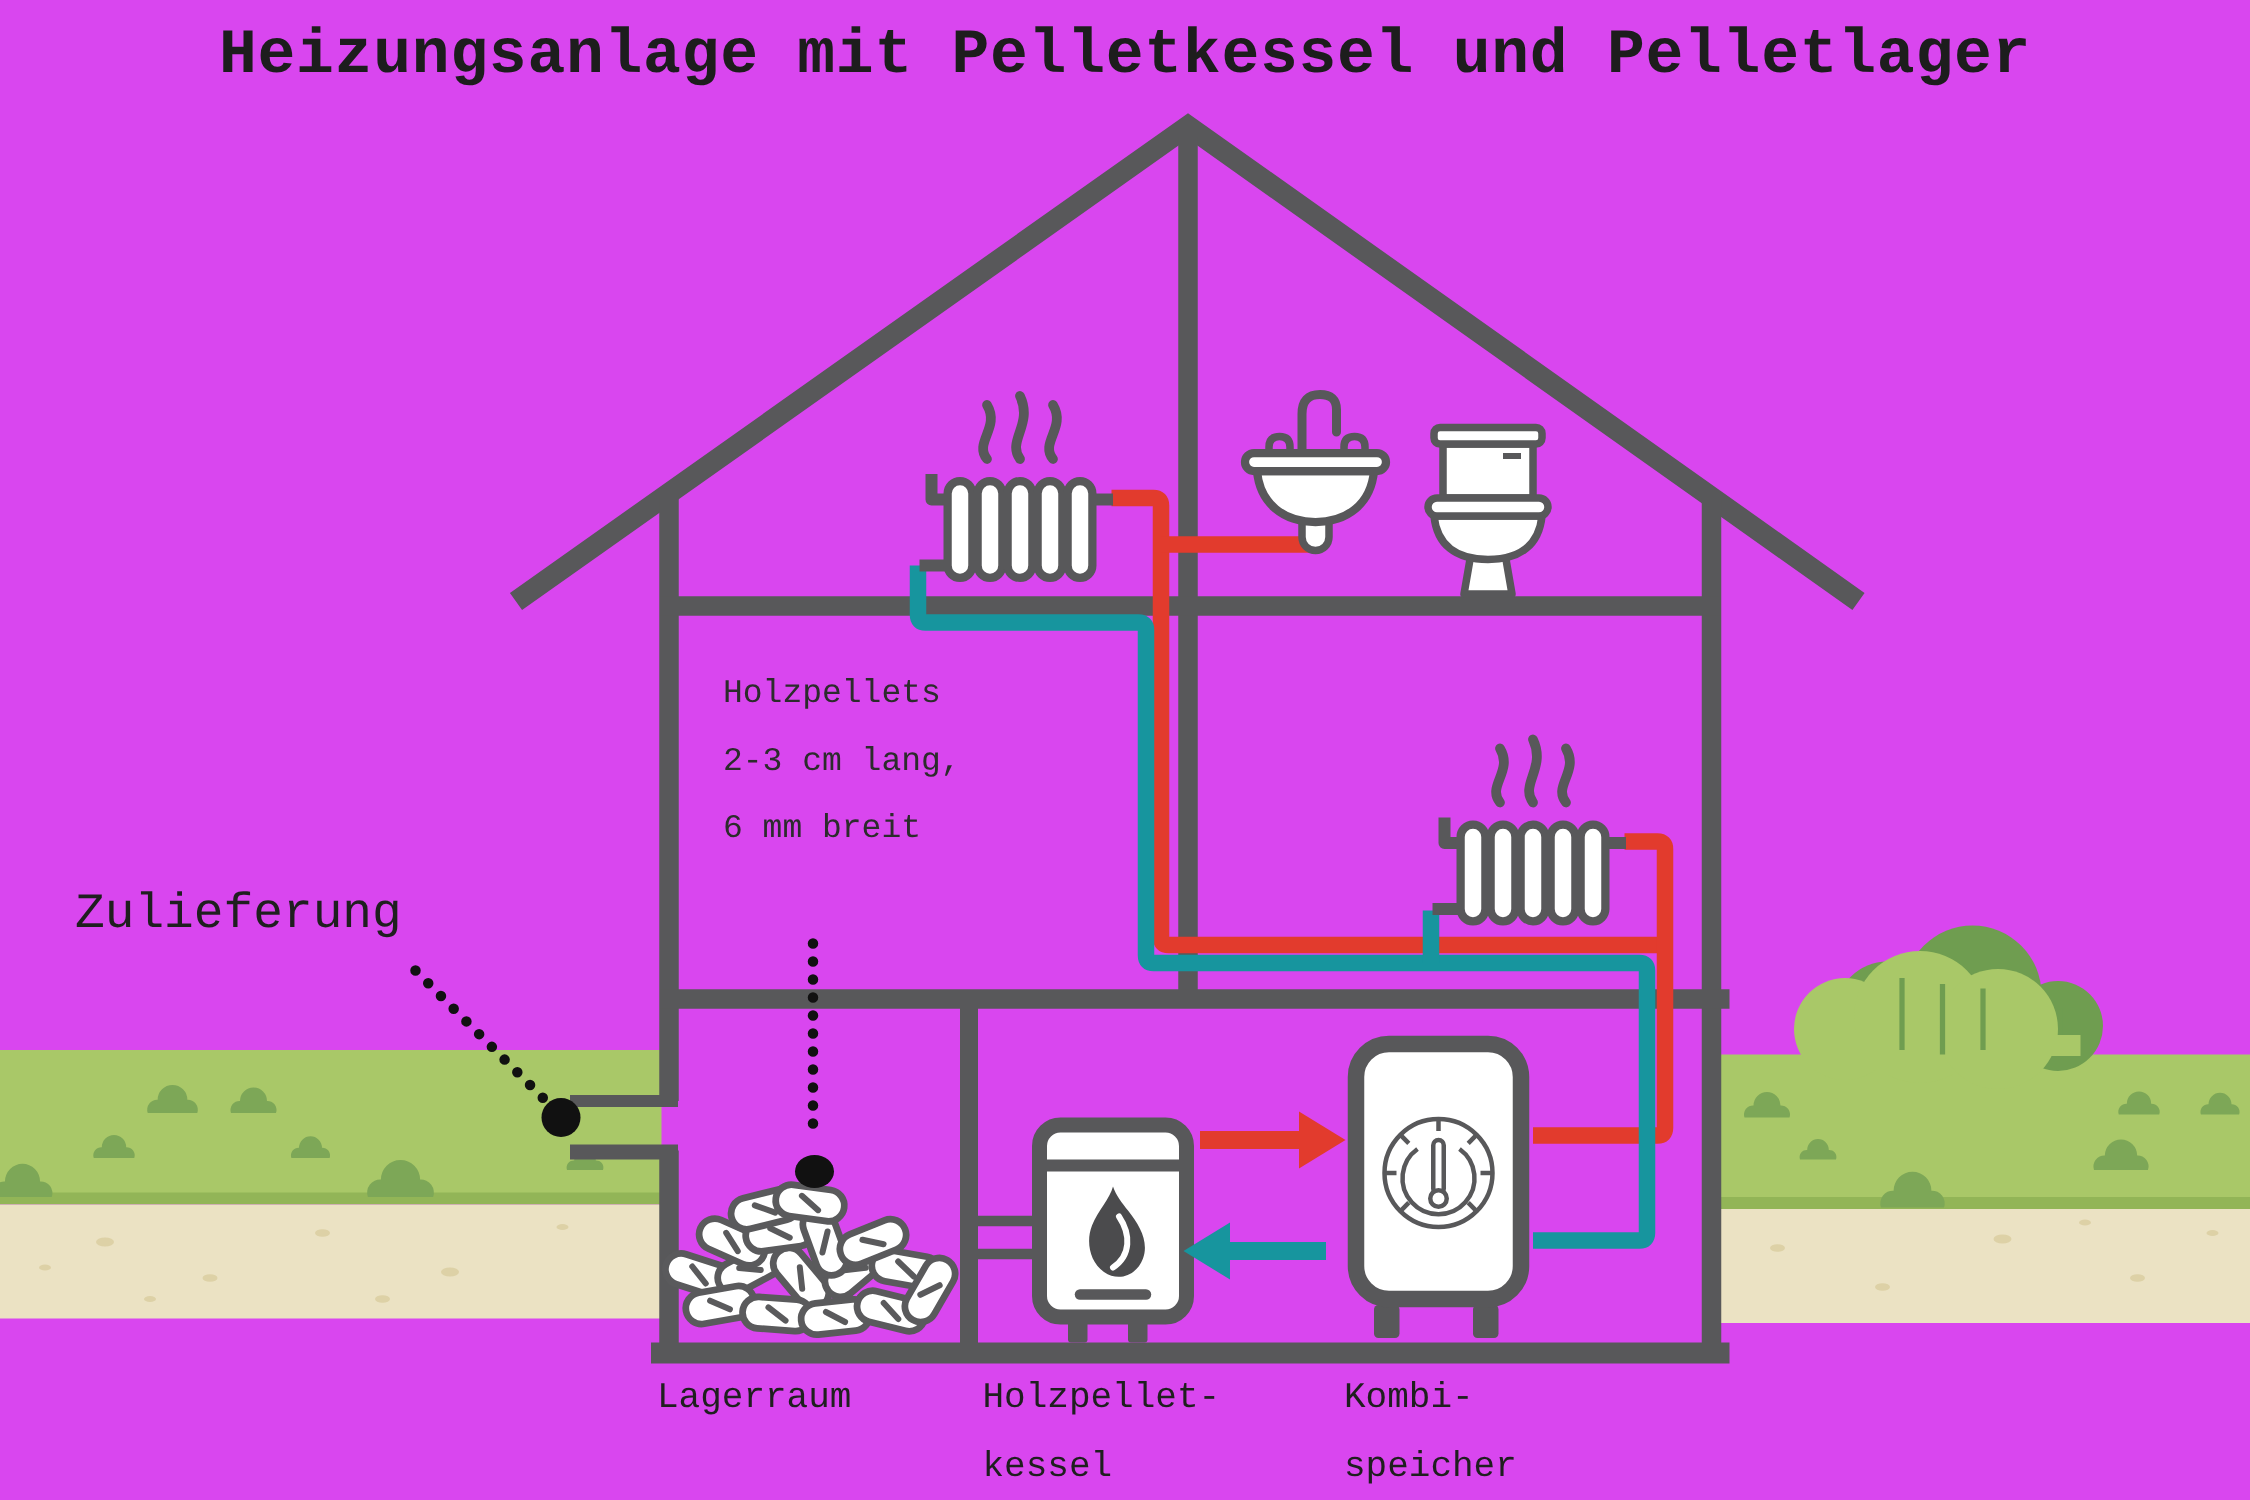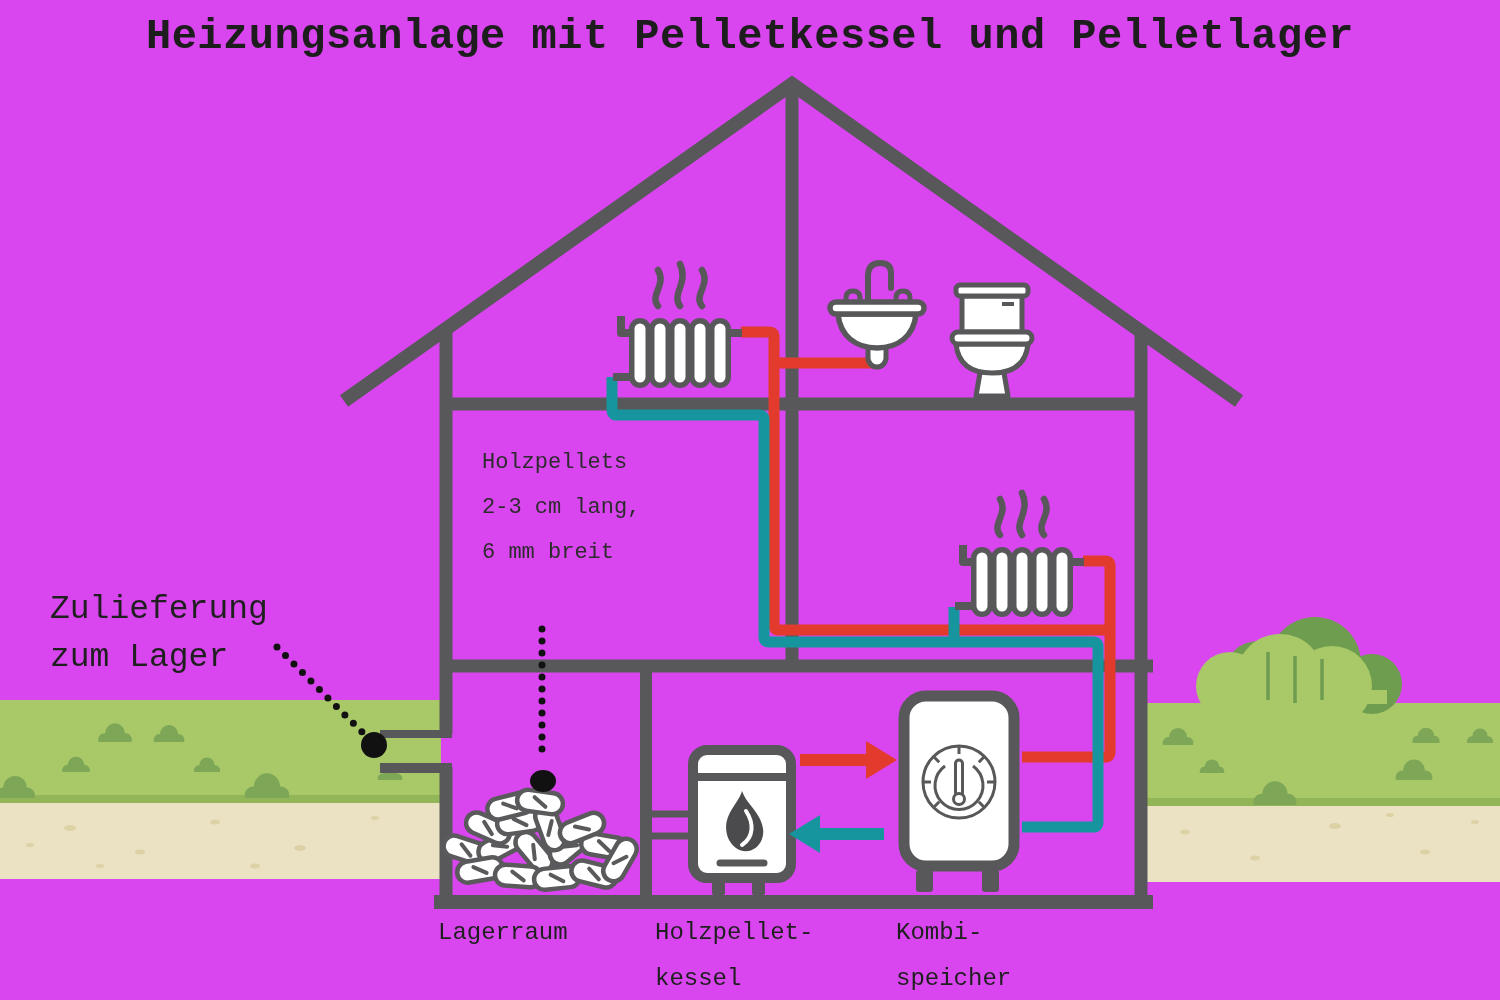--- a/index.html
+++ b/index.html
@@ -229,21 +229,20 @@
 <div class="txt title">Heizungsanlage mit Pelletkessel und Pelletlager</div>
 
 <div class="txt pellet-info">
   <div>Holzpellets</div>
   <div>2-3 cm lang,</div>
   <div>6 mm breit</div>
 </div>
 
 <div class="txt delivery">
   <div>Zulieferung</div>
-  <div>zum Lager</div>
 </div>
 
 <div class="txt lbl lbl-storage">Lagerraum</div>
 
 <div class="txt lbl lbl-boiler">
   <div>Holzpellet-</div>
   <div>kessel</div>
 </div>
 
 <div class="txt lbl lbl-tank">

